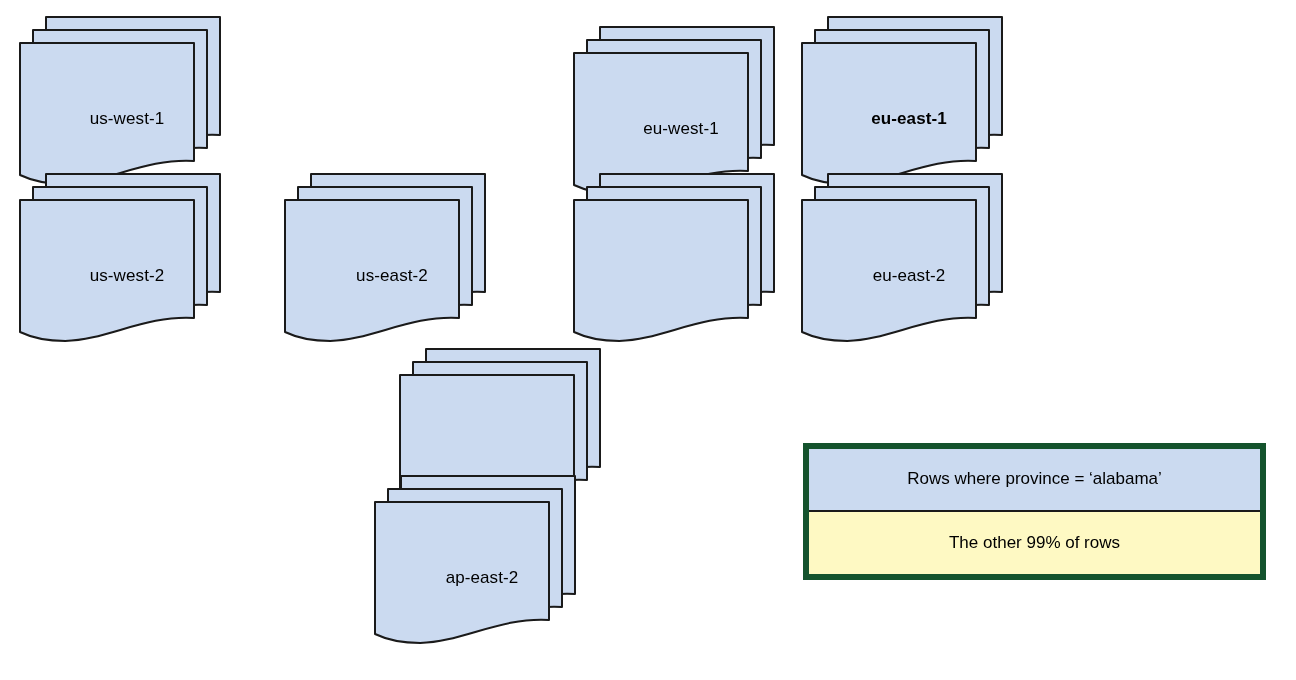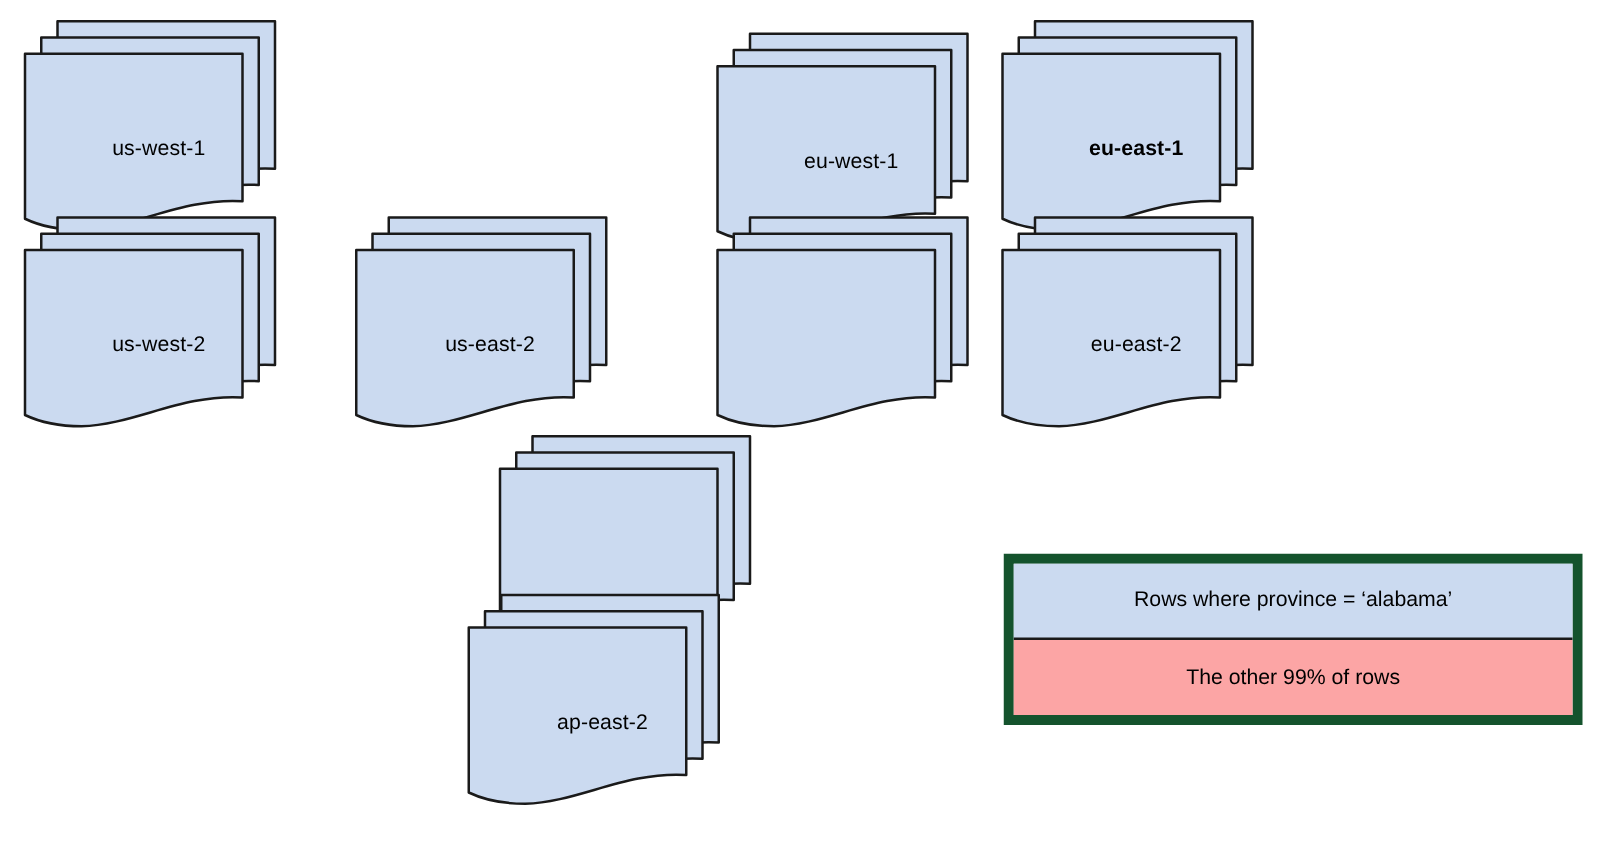--- a/index.html
+++ b/index.html
@@ -56,21 +56,21 @@
     white-space: nowrap;
   }
 
   
   #legend {
     position: absolute;
     left: 803px;
     top: 443px;
     width: 463px;
     height: 137px;
-    border: 8px solid #14532d;
+    border: 6px solid #14532d;
     box-sizing: border-box;
     display: flex;
     flex-direction: column;
   }
   .legend-row {
     flex: 1 1 50%;
     display: flex;
     align-items: center;
     justify-content: center;
     font-size: 17px;
@@ -208,16 +208,16 @@
         </g>
       </svg>
       <div class="doc-label">ap-east-2</div>
     </div>
   </div>
 
 <div id="legend">
   <div class="legend-row row-top" style="background: rgb(203, 218, 240);">
     <span>Rows where province = ‘alabama’</span>
   </div>
-  <div class="legend-row row-bottom" style="background: #fca5a5;">
+  <div class="legend-row row-bottom" style="background: #fef9c3;">
     <span>The other 99% of rows</span>
   </div>
 </div>
 
 </body></html>

